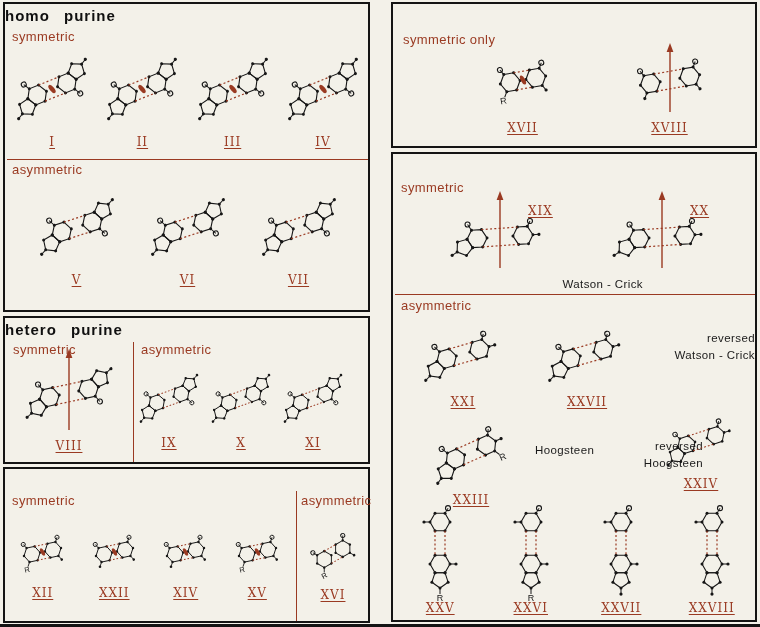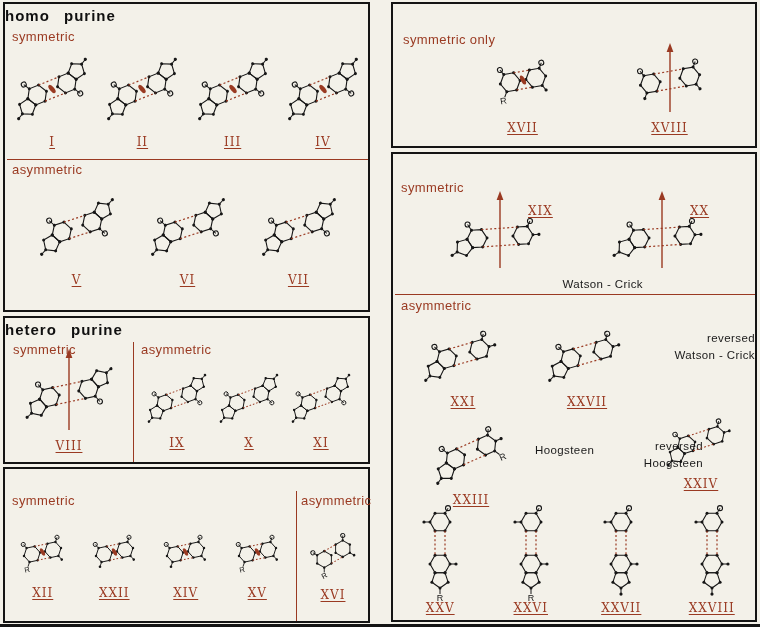--- a/index.html
+++ b/index.html
@@ -418,21 +418,21 @@
               <circle cx="90.02291306272122" cy="31.975664138139678" r="1.6" fill="#161616"></circle>
             </g>
             <line x1="44" y1="84" x2="44" y2="10" stroke="#9a3a22" stroke-width="1.4"></line>
             <polygon points="44,3 40.6,12 47.4,12" fill="#9a3a22"></polygon>
           </svg>
           <div class="numeral">VIII</div>
         </div>
       </div>
     <div class="redline-v" style="left:128px;top:24px;height:120px"></div>
     <div class="seclabel" style="left:136px;top:24px">asymmetric</div>
-    <div class="row" style="left:136px;top:42px;width:216px;height:100px">
+    <div class="row" style="left:128px;top:42px;width:216px;height:100px">
         <div class="cell">
           <svg viewBox="0 0 88 92" width="72" height="75">
             <g transform="rotate(-20 44 47)">
               <polygon points="38.0,47.0 33.0,55.7 23.0,55.7 18.0,47.0 23.0,38.3 33.0,38.3" fill="none" stroke="#161616" stroke-width="1.1"></polygon>
               <circle cx="38.0" cy="47.0" r="1.5" fill="#161616"></circle>
               <circle cx="33.0" cy="55.7" r="1.5" fill="#161616"></circle>
               <circle cx="23.0" cy="55.7" r="1.5" fill="#161616"></circle>
               <circle cx="18.0" cy="47.0" r="1.5" fill="#161616"></circle>
               <circle cx="23.0" cy="38.3" r="1.5" fill="#161616"></circle>
               <circle cx="33.0" cy="38.3" r="1.5" fill="#161616"></circle>

